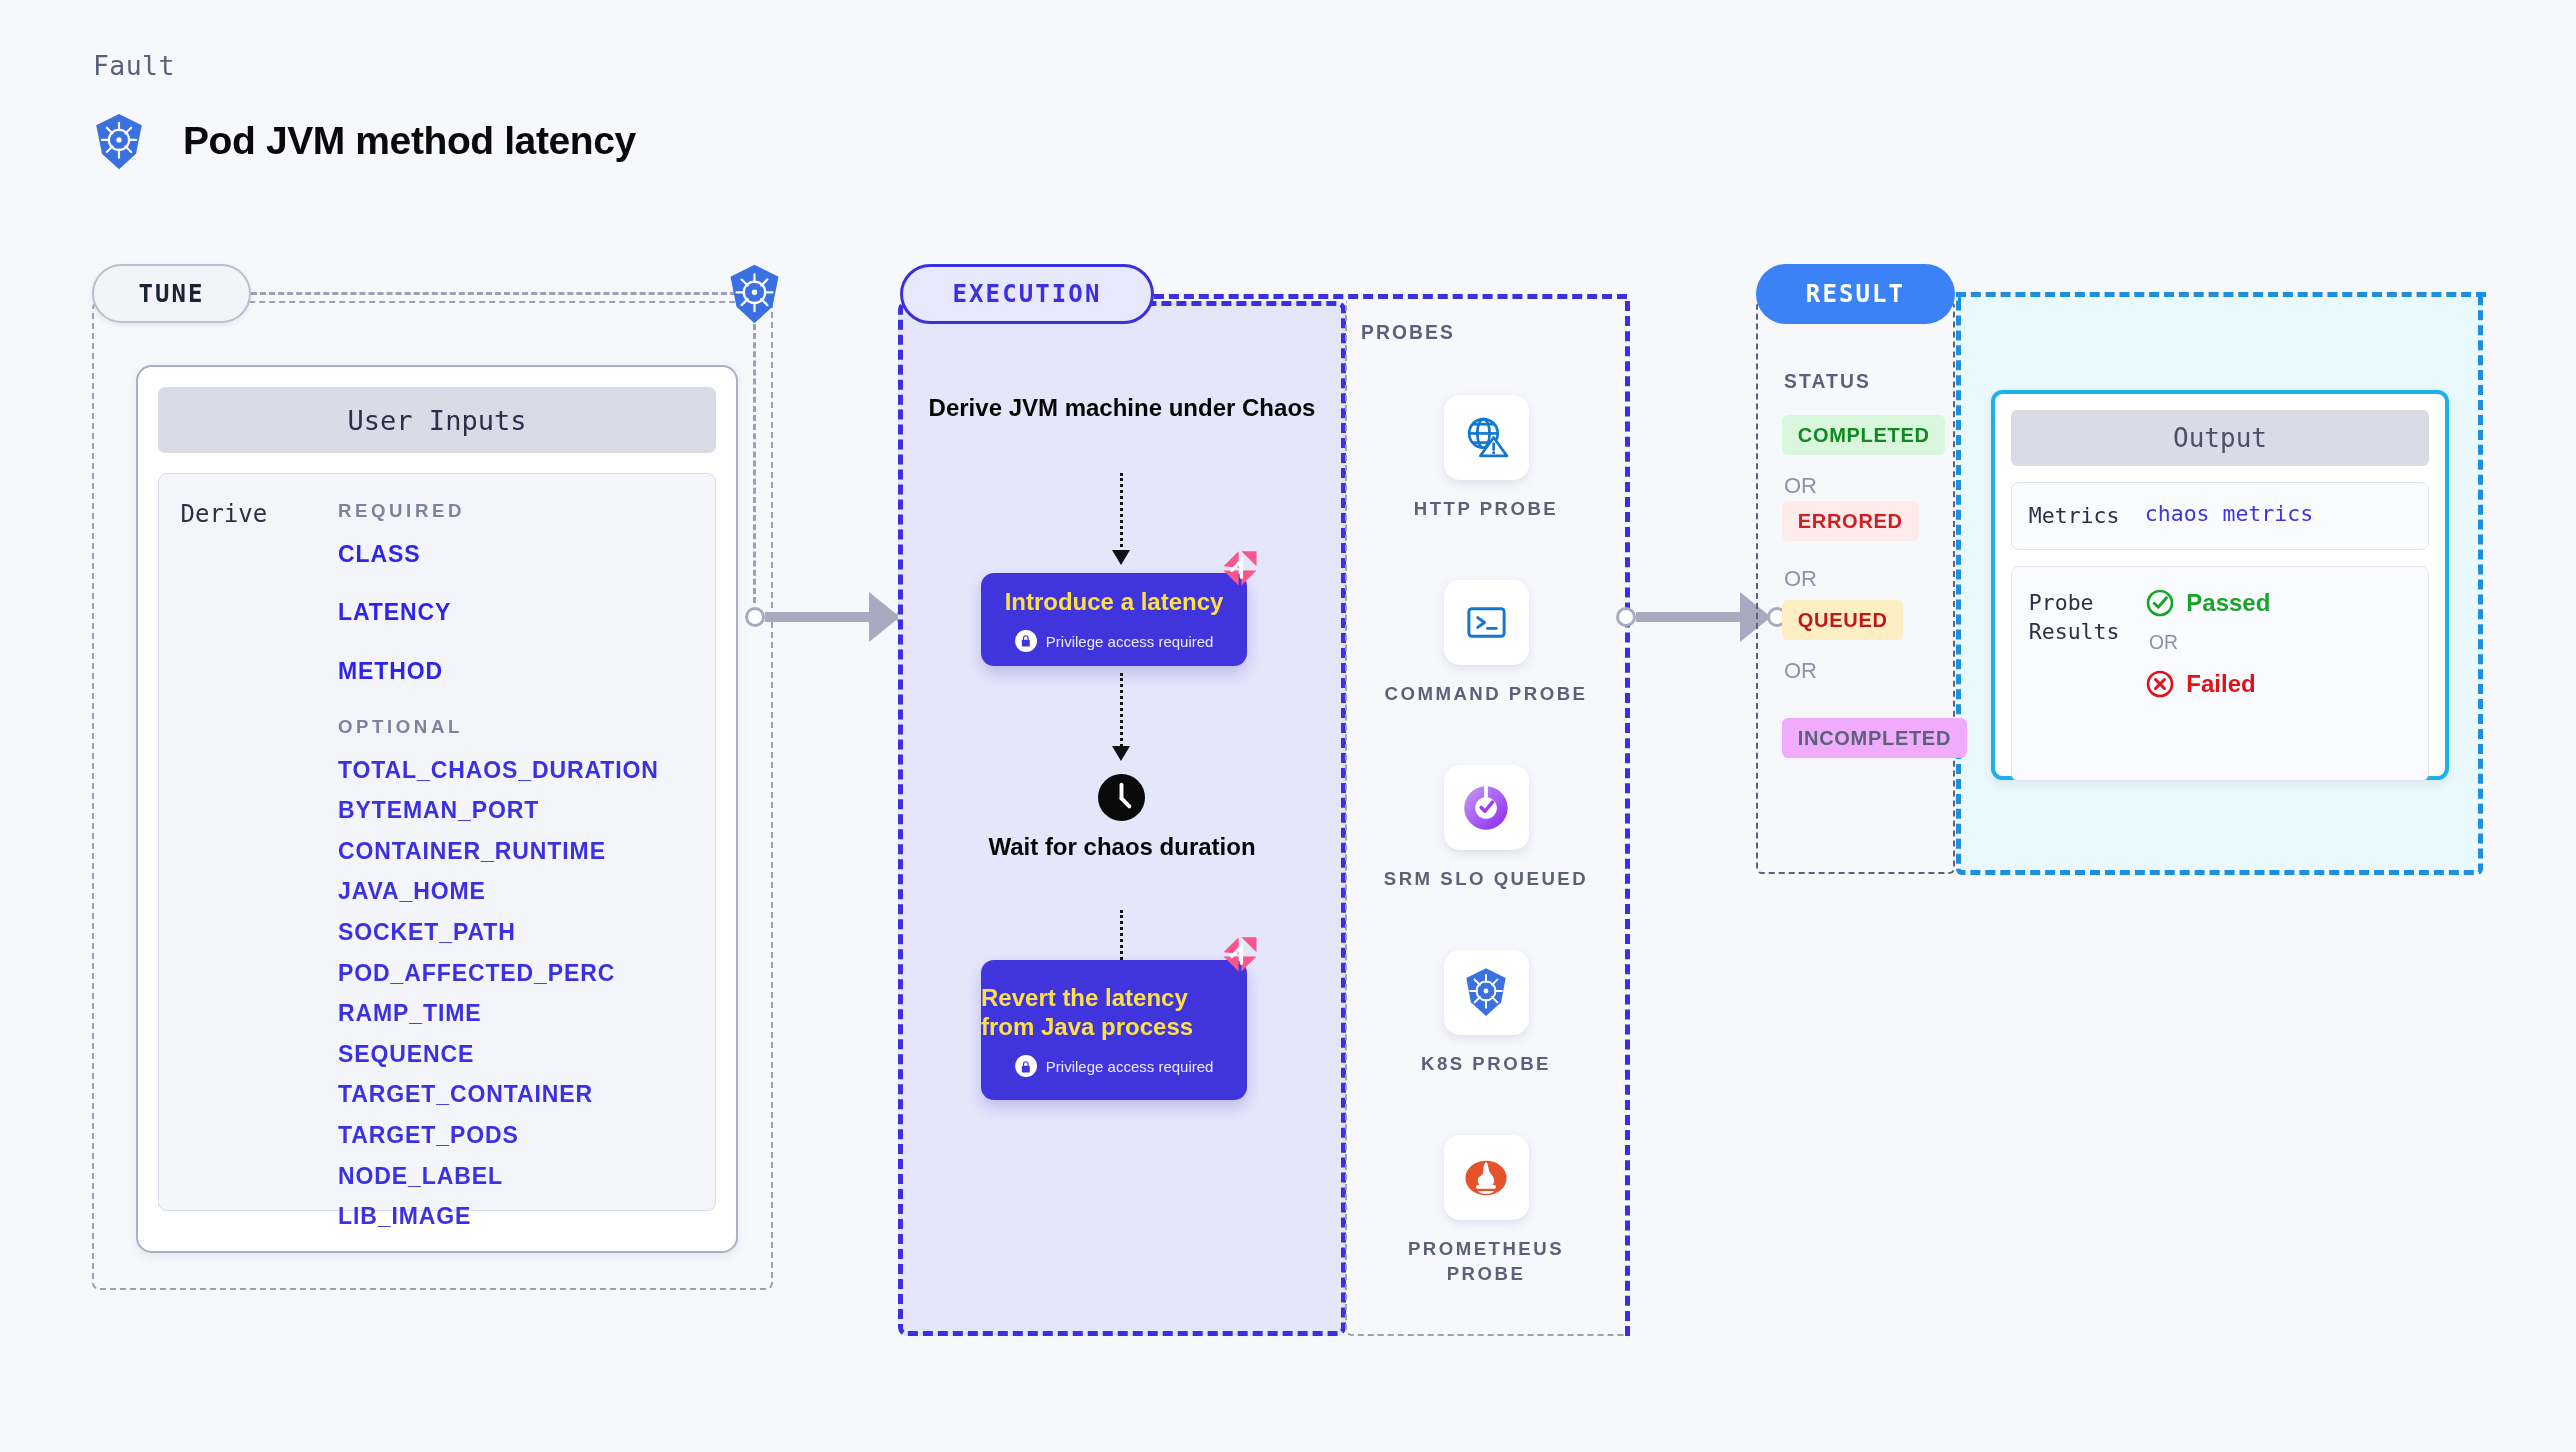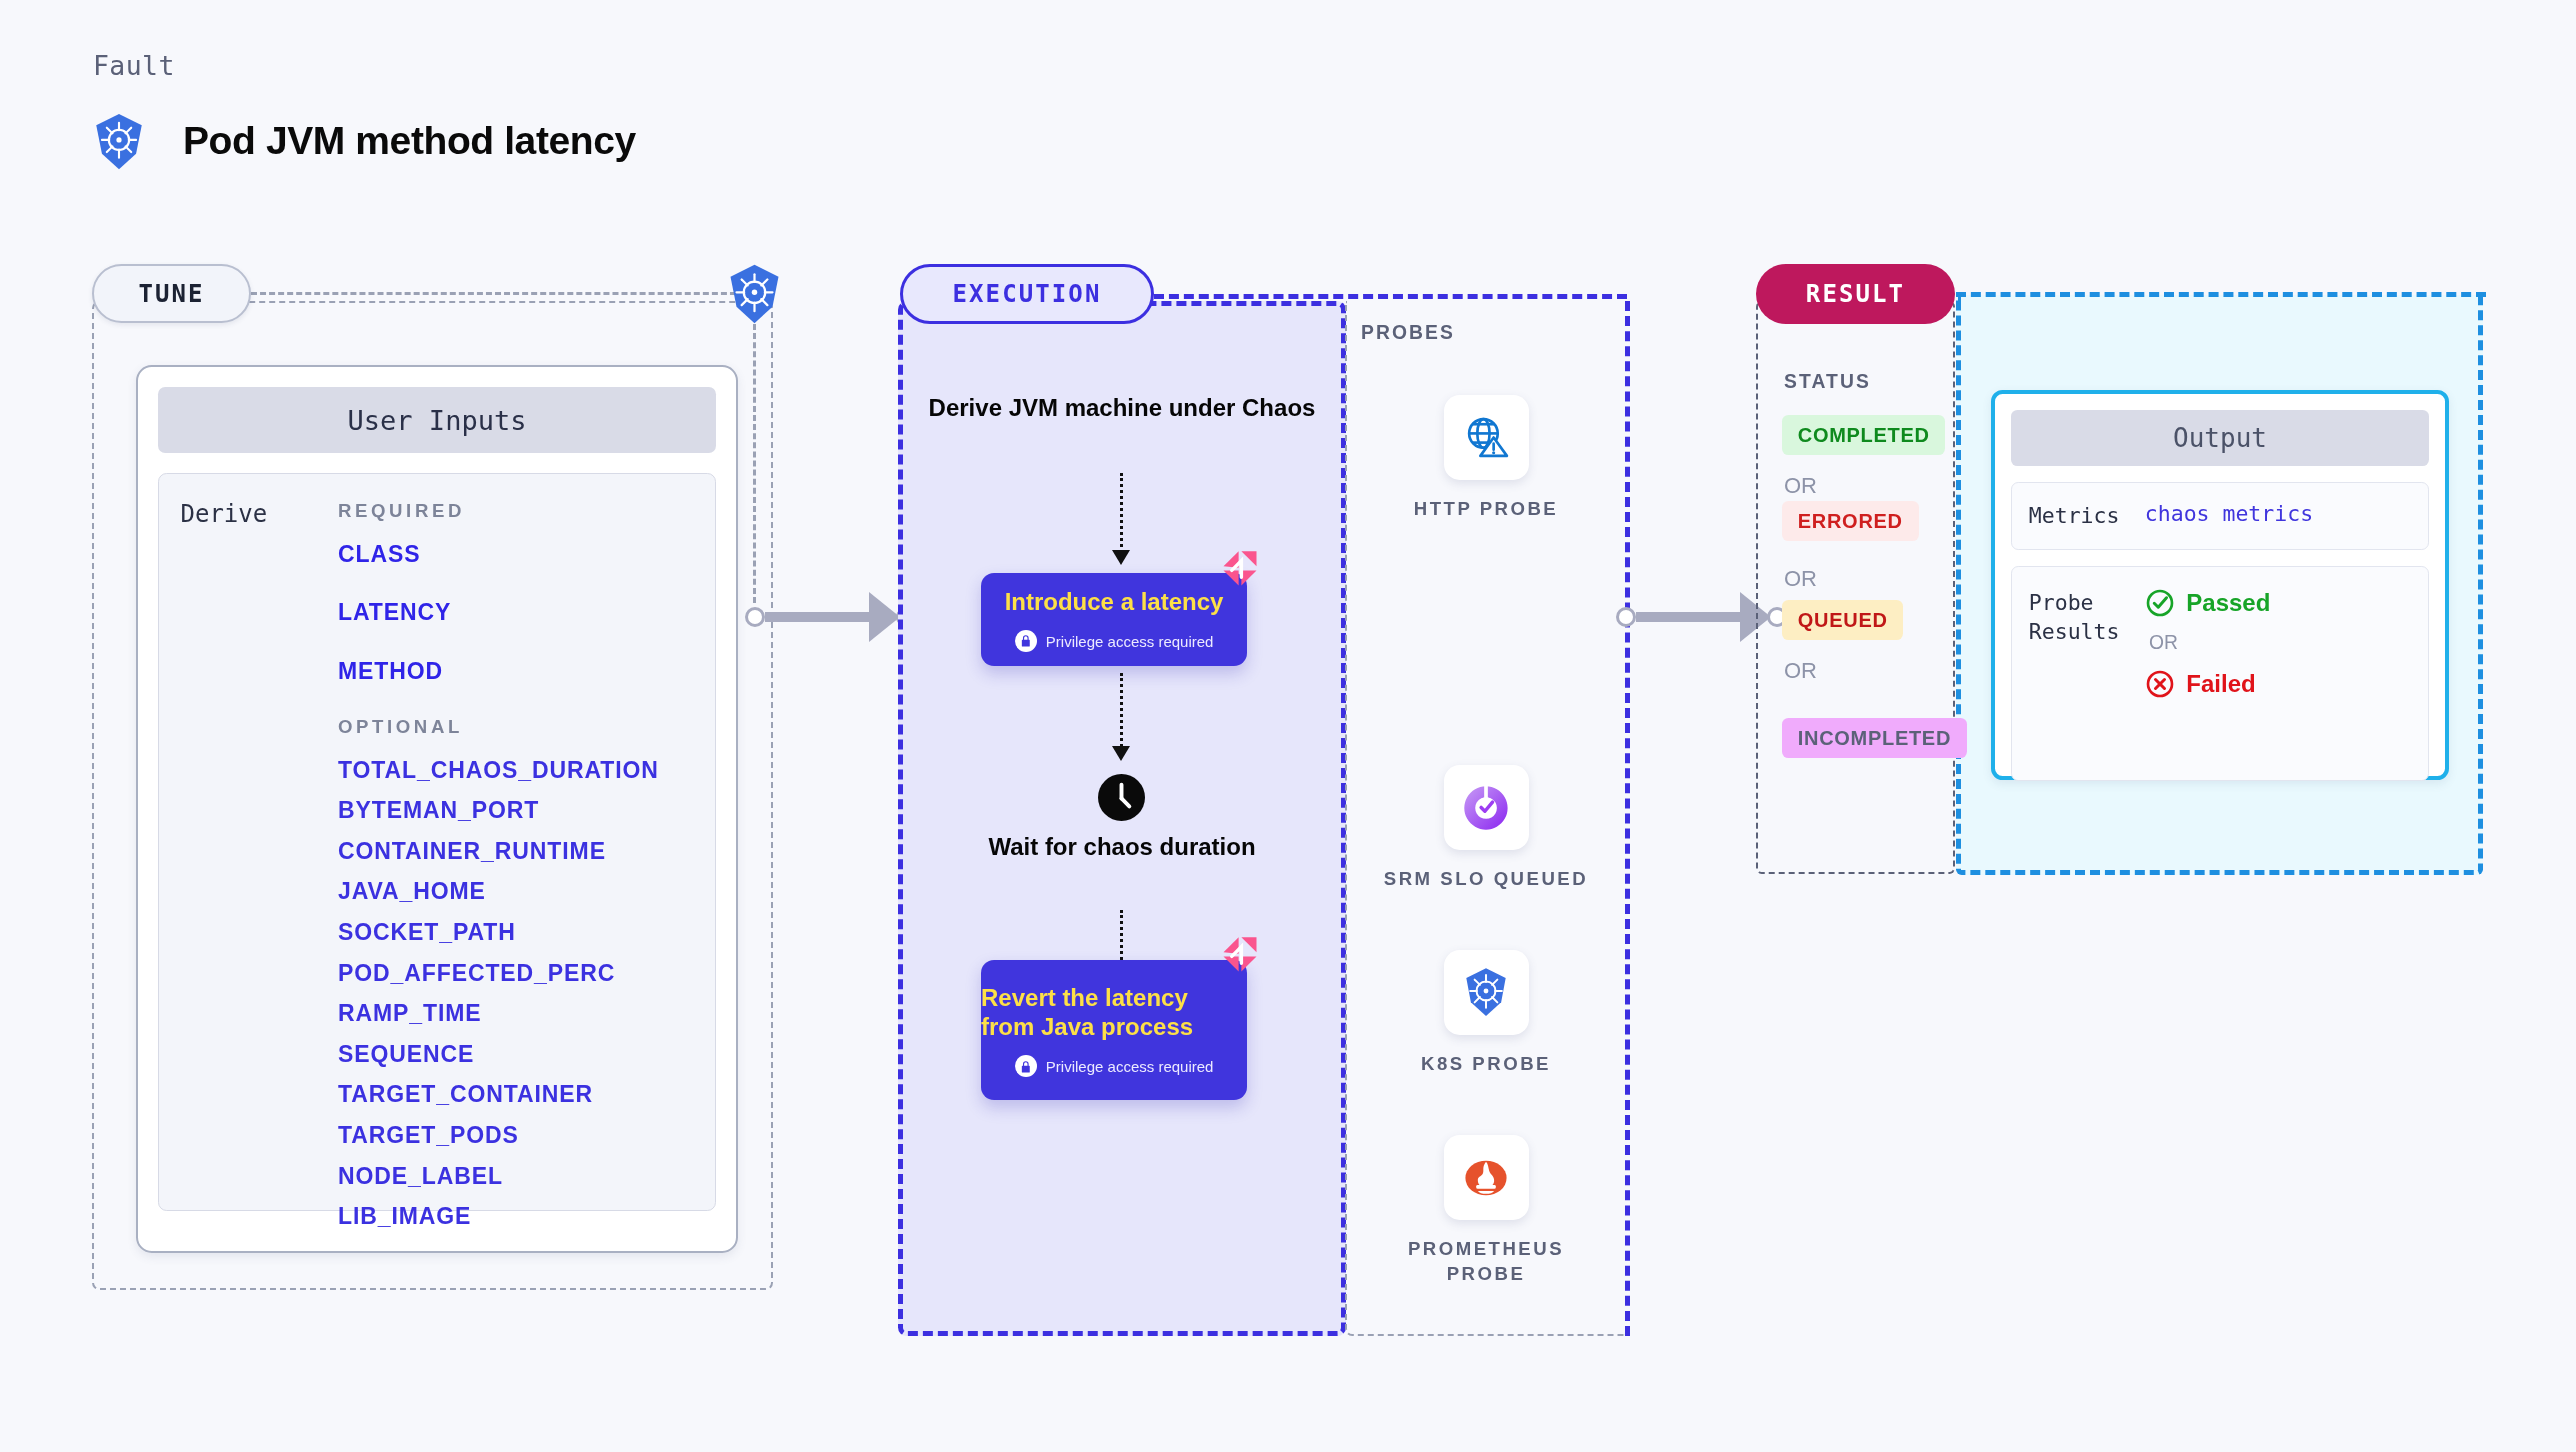--- a/index.html
+++ b/index.html
@@ -180,21 +180,21 @@
     color: #5b6178; text-align: center; line-height: 1.35; max-width: 215px;
   }
 
   
   #result-box {
     left: 1756px; top: 301px; width: 199px; height: 573px;
     border: 2.9px dashed #5b6178; border-radius: 5.7px; background: transparent;
   }
   #result-tag {
     left: 1756px; top: 264px; width: 199px; height: 60px;
-    background: #be185d; border: none; color: #ffffff; font-size: 24px;
+    background: #3b82f6; border: none; color: #ffffff; font-size: 24px;
   }
   #result-dash {
     position: absolute; left: 1956px; top: 292px; width: 530px; height: 0;
     border-top: 5.7px dashed #1e8fe0;
   }
   #output-box {
     left: 1956px; top: 295px; width: 527px; height: 580px;
     background: #e9f9fe; border: 5.7px dashed #1e8fe0; border-top: none;
     border-radius: 0 0 5.7px 5.7px;
   }
@@ -400,20 +400,30 @@
           <line x1="10" y1="29" x2="32" y2="29"></line>
         </g>
         <path d="M31 24 L44 42 L18 42 Z" fill="#ffffff" stroke="#1177d1" stroke-width="2.6" stroke-linejoin="round"></path>
         <line x1="31" y1="30" x2="31" y2="36" stroke="#1177d1" stroke-width="2.6" stroke-linecap="round"></line>
         <circle cx="31" cy="39" r="1.5" fill="#1177d1"></circle>
       </svg>
     </div>
     <div class="probe-label">HTTP PROBE</div>
   </div>
 
+  <div class="probe-item" style="top:580px;">
+    <div class="probe-tile">
+      <svg width="47" height="47" viewBox="0 0 48 48">
+        <rect x="6" y="10" width="36" height="28" rx="3" fill="none" stroke="#1177d1" stroke-width="3"></rect>
+        <polyline points="15,19 22,24 15,29" fill="none" stroke="#1177d1" stroke-width="3" stroke-linecap="round" stroke-linejoin="round"></polyline>
+        <line x1="25" y1="30" x2="34" y2="30" stroke="#1177d1" stroke-width="3" stroke-linecap="round"></line>
+      </svg>
+    </div>
+    <div class="probe-label">COMMAND PROBE</div>
+  </div>
 
   <div class="probe-item" style="top:765px;">
     <div class="probe-tile">
       <svg width="52" height="52" viewBox="0 0 48 48">
         <defs>
           <linearGradient id="sloGrad" x1="0" y1="0" x2="1" y2="1">
             <stop offset="0%" stop-color="#c79bf5"></stop>
             <stop offset="100%" stop-color="#8b26f0"></stop>
           </linearGradient>
         </defs>

